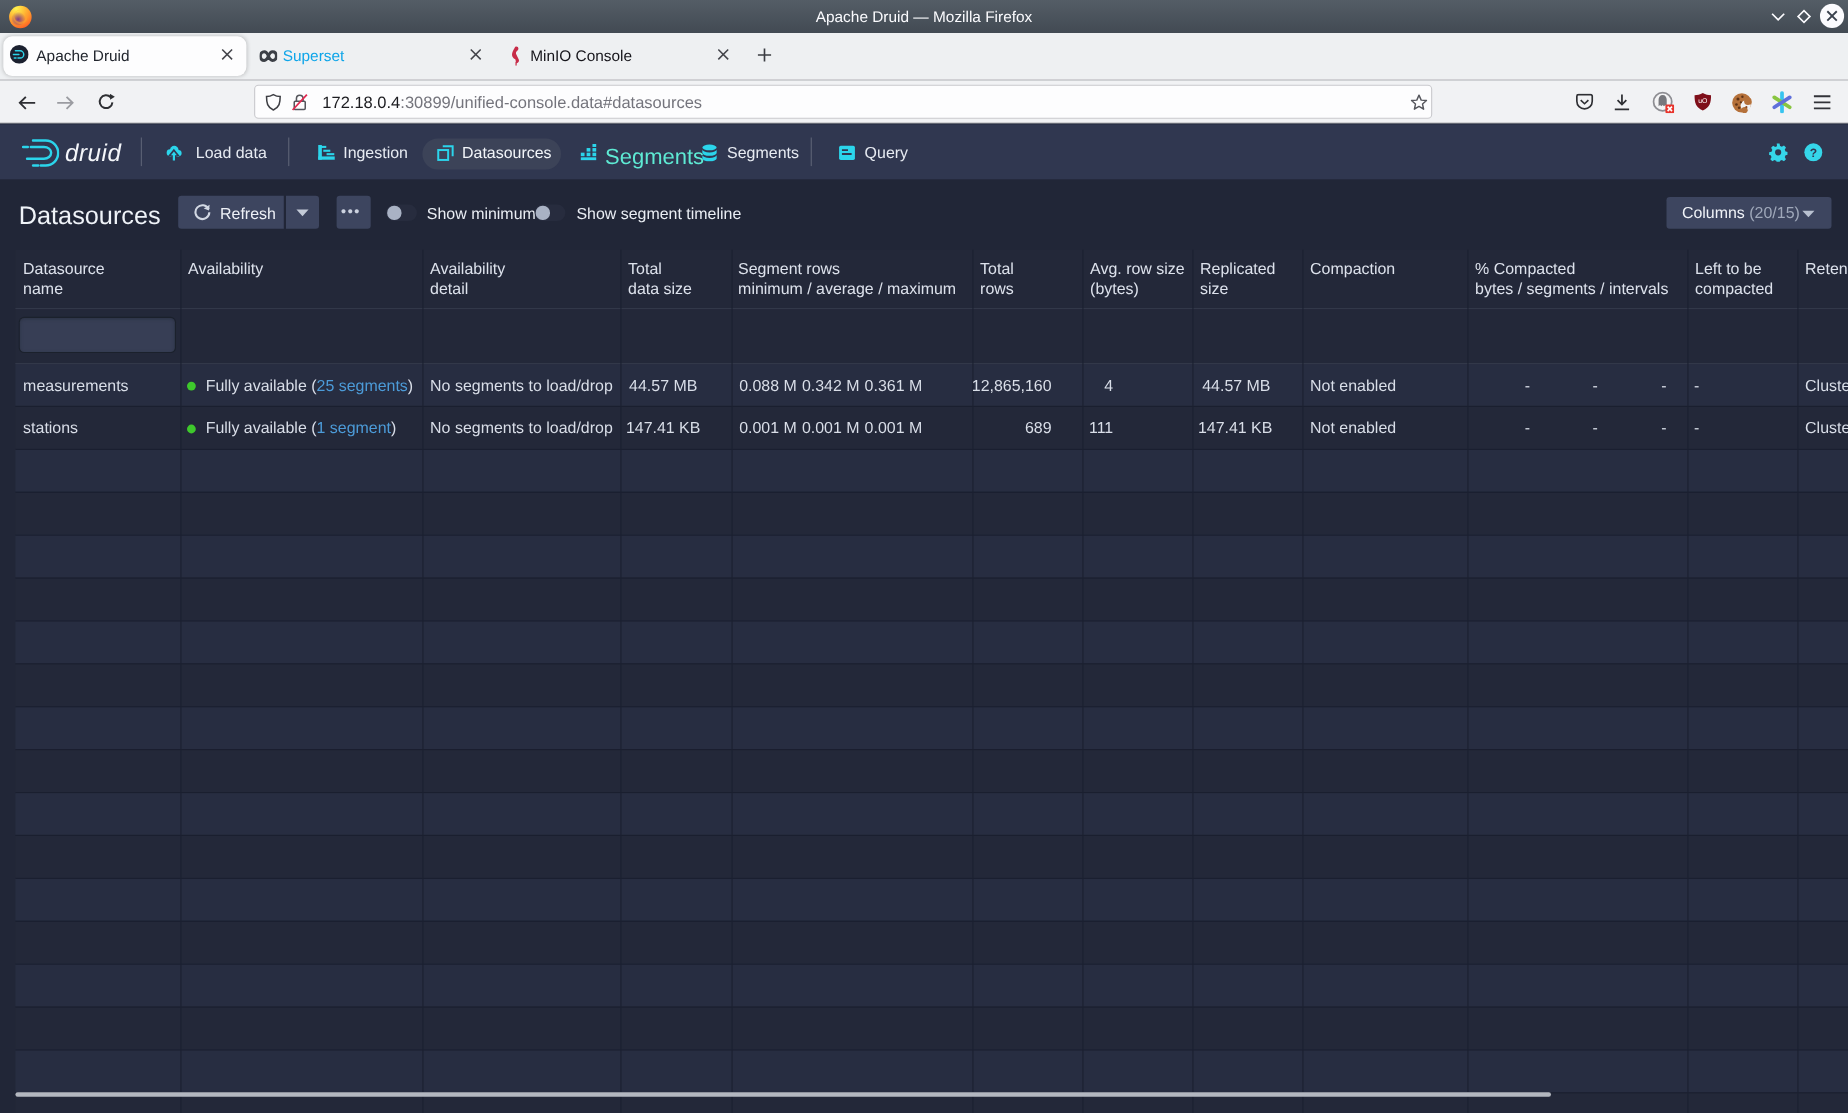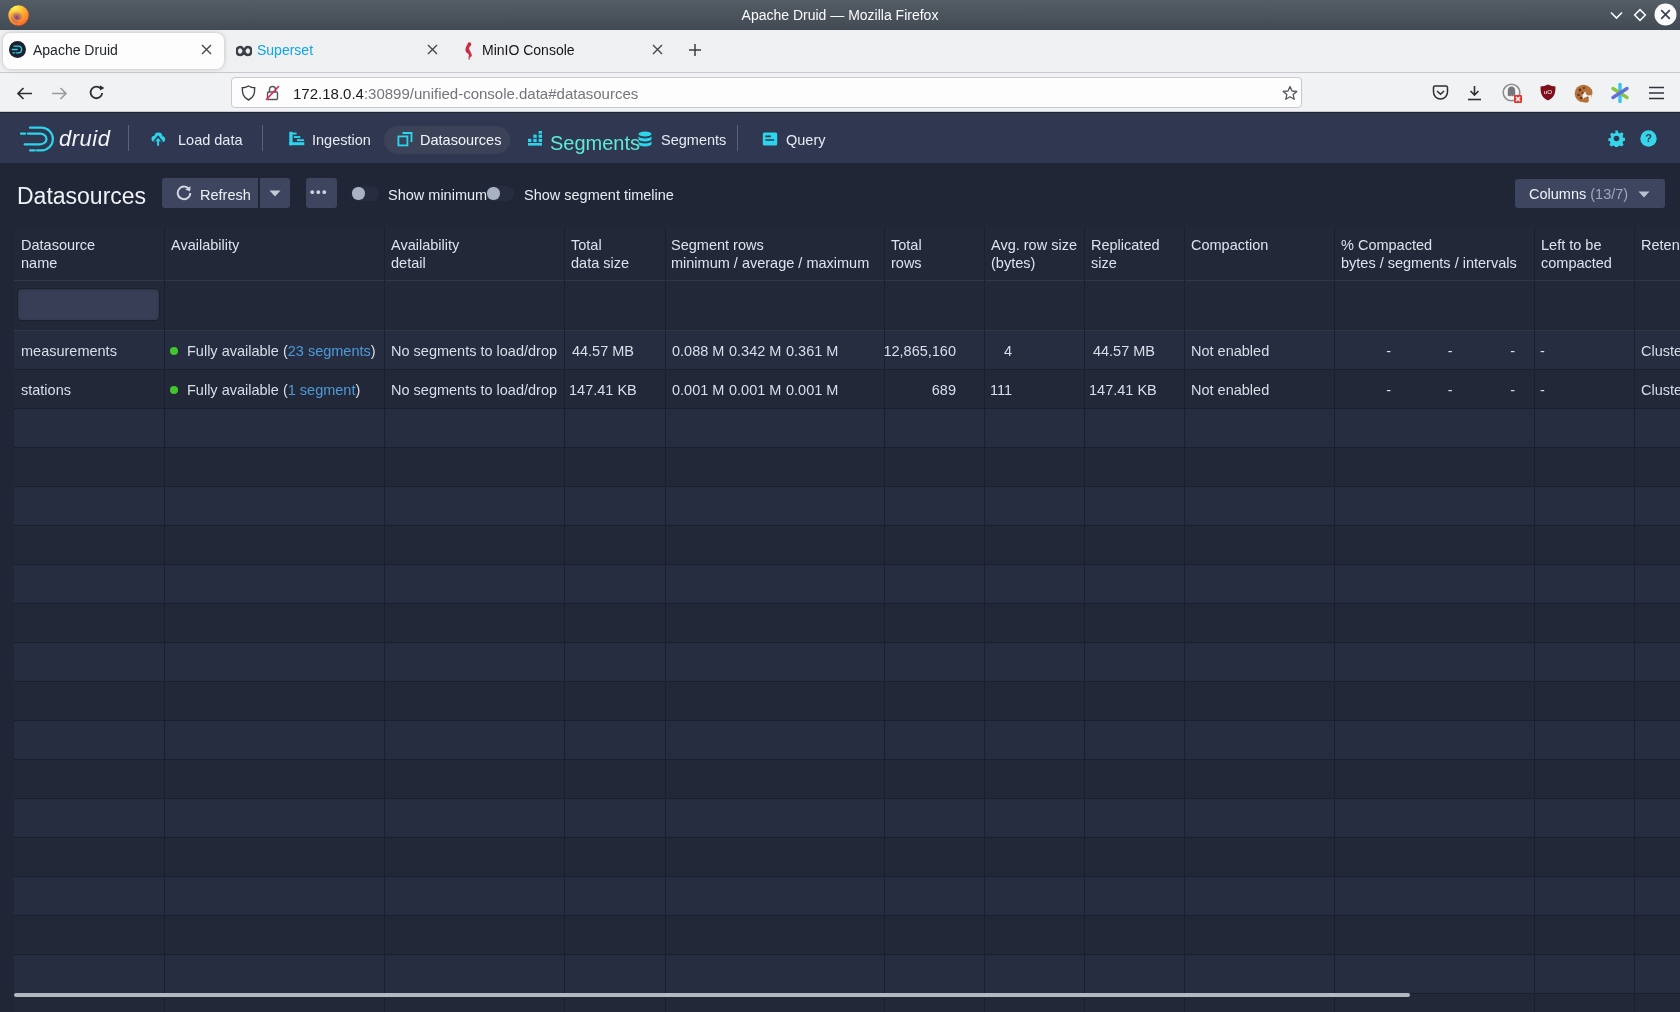--- a/index.html
+++ b/index.html
@@ -211,21 +211,21 @@
   </svg>
 <div class="a" style="left:306px;top:178px;width:31px;height:30px;background:#3d455f;border-radius:3px"></div>
 <div class="a" style="left:310px;top:184px;font-size:13px;letter-spacing:1.5px;color:#ccd2df;font-weight:bold">•••</div>
 <div class="a" style="left:351px;top:186px;width:28px;height:15px;border-radius:8px;background:#272c3e"></div>
 <div class="a" style="left:352.3px;top:187.3px;width:12.4px;height:12.4px;border-radius:50%;background:#a9b2c4"></div>
 <div class="a" style="left:388px;top:187px;font-size:14.5px;color:#e9edf3">Show minimum</div>
 <div class="a" style="left:486px;top:186px;width:28px;height:15px;border-radius:8px;background:#272c3e"></div>
 <div class="a" style="left:487.3px;top:187.3px;width:12.4px;height:12.4px;border-radius:50%;background:#a9b2c4"></div>
 <div class="a" style="left:524px;top:187px;font-size:14.5px;color:#e9edf3">Show segment timeline</div>
 <div class="a" style="left:1515px;top:179px;width:150px;height:29px;background:#3d455f;border-radius:3px"></div>
-<div class="a" style="left:1529px;top:186px;font-size:14.5px;color:#f0f3f8">Columns <span style="color:#9fa8ba">(13/7)</span></div>
+<div class="a" style="left:1529px;top:186px;font-size:14.5px;color:#f0f3f8">Columns <span style="color:#9fa8ba">(20/15)</span></div>
 <svg class="a" style="left:1638px;top:191px" width="12" height="7" viewBox="0 0 12 7">
     <path d="M0.5 0.5 h11 l-5.5 6z" fill="#b9c1d0"></path>
   </svg>
 <div class="a" style="left:14px;top:227px;width:1666px;height:785px;background:#232839"></div>
 <div class="a" style="left:14px;top:330px;width:1666px;height:39px;background:#272d41"></div>
 <div class="a" style="left:14px;top:408px;width:1666px;height:39px;background:#272d41"></div>
 <div class="a" style="left:14px;top:486px;width:1666px;height:39px;background:#272d41"></div>
 <div class="a" style="left:14px;top:564px;width:1666px;height:39px;background:#272d41"></div>
 <div class="a" style="left:14px;top:642px;width:1666px;height:39px;background:#272d41"></div>
 <div class="a" style="left:14px;top:720px;width:1666px;height:39px;background:#272d41"></div>
@@ -270,21 +270,21 @@
 <div class="hdr" style="left:891px;top:236px">Total<br>rows</div>
 <div class="hdr" style="left:991px;top:236px">Avg. row size<br>(bytes)</div>
 <div class="hdr" style="left:1091px;top:236px">Replicated<br>size</div>
 <div class="hdr" style="left:1191px;top:236px">Compaction</div>
 <div class="hdr" style="left:1341px;top:236px">% Compacted<br>bytes / segments / intervals</div>
 <div class="hdr" style="left:1541px;top:236px">Left to be<br>compacted</div>
 <div class="hdr" style="left:1641px;top:236px">Retention</div>
 <div class="a" style="left:18px;top:289px;width:141px;height:31px;background:#373e55;border-radius:4px;box-shadow:0 0 0 1px rgba(16,22,26,0.4), inset 0 1px 3px rgba(16,22,26,0.3)"></div>
 <div class="cell" style="left:21px;top:343px">measurements</div>
 <div class="a" style="left:170px;top:347px;width:8px;height:8px;border-radius:50%;background:#3ec82c"></div>
-<div class="cell" style="left:187px;top:343px">Fully available (<span style="color:#4c9bd8">23 segments</span>)</div>
+<div class="cell" style="left:187px;top:343px">Fully available (<span style="color:#4c9bd8">25 segments</span>)</div>
 <div class="cell" style="left:391px;top:343px">No segments to load/drop</div>
 <div class="cell num" style="left:569px;top:343px;width:65px">44.57 MB</div>
 <div class="cell" style="left:672px;top:343px">0.088 M</div>
 <div class="cell" style="left:729px;top:343px">0.342 M</div>
 <div class="cell" style="left:786px;top:343px">0.361 M</div>
 <div class="cell num" style="left:878px;top:343px;width:78px">12,865,160</div>
 <div class="cell num" style="left:987px;top:343px;width:25px">4</div>
 <div class="cell num" style="left:1089px;top:343px;width:66px">44.57 MB</div>
 <div class="cell" style="left:1191px;top:343px">Not enabled</div>
 <div class="cell num" style="left:1379px;top:343px;width:12px">-</div>

